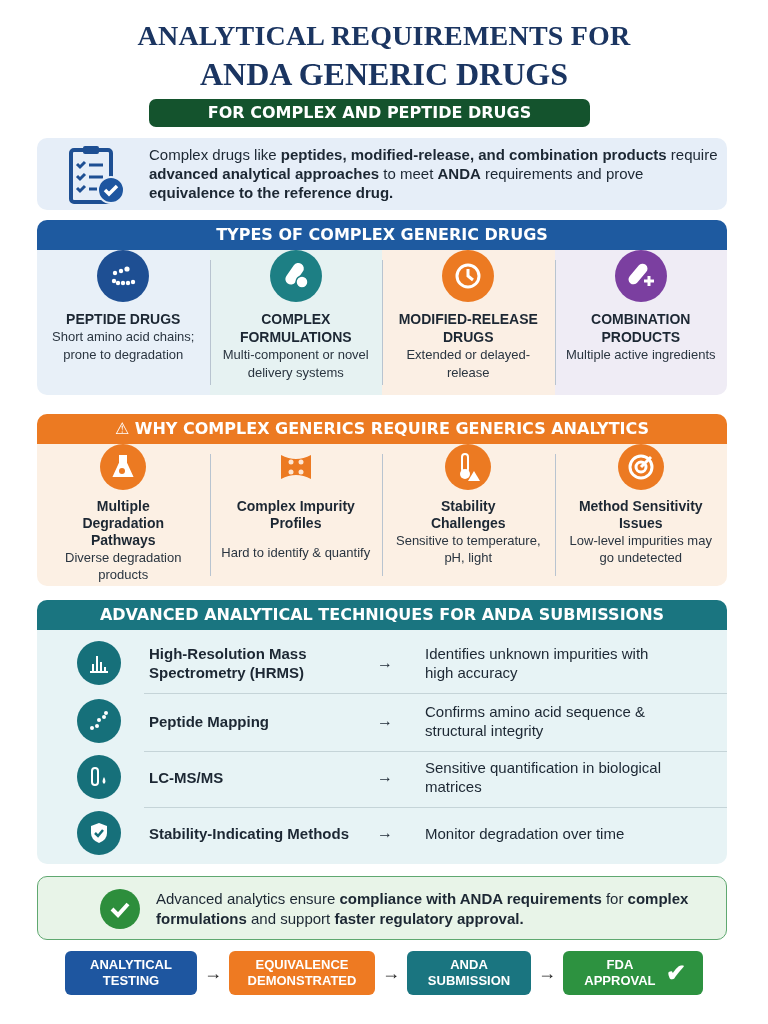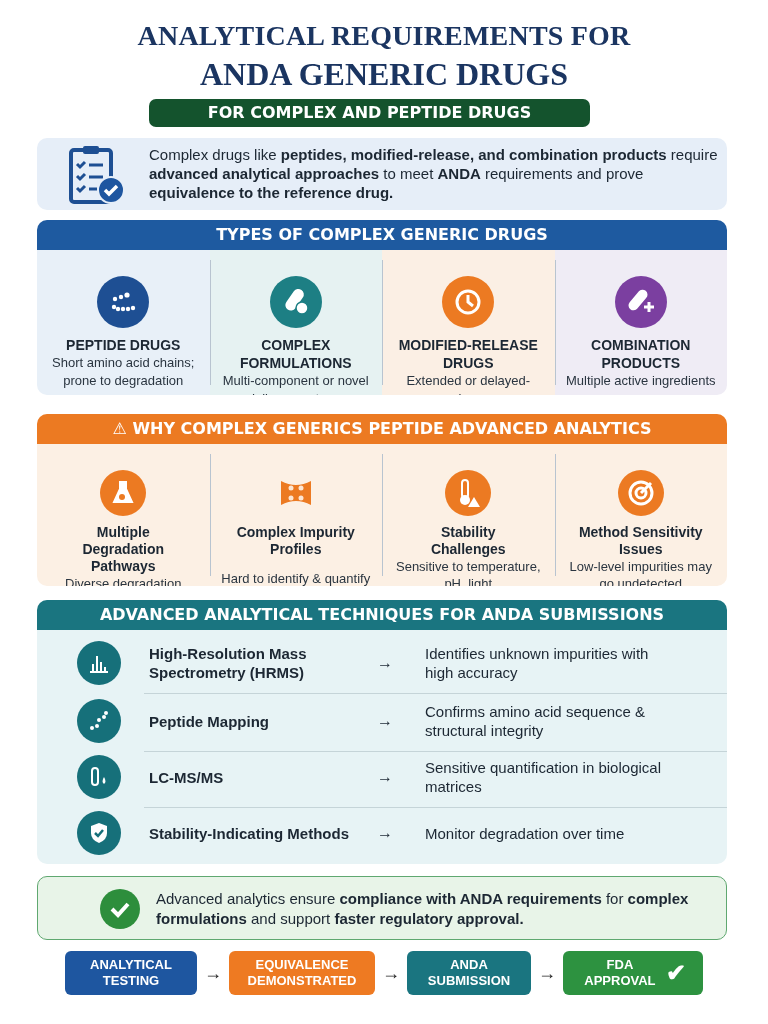--- a/index.html
+++ b/index.html
@@ -8,21 +8,21 @@
 .t1{top:20px;font-size:28px;letter-spacing:0.2px}
 .t2{top:56px;font-size:32px}
 .subtitle{position:absolute;left:149px;top:99px;width:441px;height:28px;background:#14532d;border-radius:7px;color:#fff;font-weight:bold;font-size:16px;text-align:center;line-height:28px;font-family:"DejaVu Sans",sans-serif}
 .intro{position:absolute;left:37px;top:138px;width:690px;height:72px;background:#e6eef8;border-radius:10px}
 .intro .ic{position:absolute;left:28px;top:6px}
 .intro p{position:absolute;left:112px;top:7px;font-size:15px;line-height:19px;color:#1c2733}
 b{font-weight:bold}
 .sec{position:absolute;left:37px;width:690px;border-radius:10px;overflow:hidden}
 .sec-h{height:30px;color:#fff;font-weight:bold;font-size:16px;text-align:center;line-height:30px;font-family:"DejaVu Sans",sans-serif}
 .cols{display:flex;height:calc(100% - 30px)}
-.col{flex:1;text-align:center;position:relative;padding-top:26px}
+.col{flex:1;text-align:center;position:relative;padding-top:0}
 .col+.col:before{content:"";position:absolute;left:0;top:10px;bottom:10px;width:1px;background:#b8c4d0}
 .circ{width:52px;height:52px;border-radius:50%;margin:0 auto;display:flex;align-items:center;justify-content:center}
 .col h4{font-size:14px;font-weight:bold;line-height:18px;margin-top:8px;color:#1c2733}
 .col p{font-size:13px;line-height:18px;color:#2a3540}
 .tech-row{position:absolute;left:40px;width:620px;display:flex;align-items:center}
 .tech-row .circ{width:44px;height:44px;background:#16707a;flex:none;margin:0}
 .tech-name{position:absolute;left:72px;font-weight:bold;font-size:15px;line-height:19px}
 .tech-arrow{position:absolute;left:300px;font-size:16px}
 .tech-desc{position:absolute;left:348px;font-size:15px;line-height:19px}
 .divider{position:absolute;left:107px;width:590px;height:1px;background:#c5d4d8}
@@ -102,21 +102,21 @@
           </svg>
         </div>
  <h4 style="width:160px;margin-left:auto;margin-right:auto">COMBINATION PRODUCTS</h4>
  <p style="width:150px;margin:0 auto">Multiple active ingredients</p>
       </div>
     </div>
 </div>
 
 <div class="sec" style="top:414px;height:172px;background:#fcf0e4">
   <div class="sec-h" style="background:#ec7a22">
-    <span>⚠ </span><span>WHY COMPLEX GENERICS PEPTIDE ADVANCED ANALYTICS</span>
+    <span>⚠ </span><span>WHY COMPLEX GENERICS REQUIRE GENERICS ANALYTICS</span>
   </div>
   <div class="cols" id="why-cols">
       <div class="col">
  <div class="circ" style="background:#ec7a22;width:46px;height:46px">
           <svg width="28" height="28" viewBox="0 0 28 28">
             <path d="M10 3h8M11 3v7L5 23h18L17 10V3" fill="#fff" stroke="#fff" stroke-width="2"></path>
             <circle cx="13" cy="18" r="3" fill="#ec7a22"></circle>
           </svg>
         </div>
  <h4 style="width:130px;margin-left:auto;margin-right:auto;line-height:17px">Multiple Degradation Pathways</h4>

